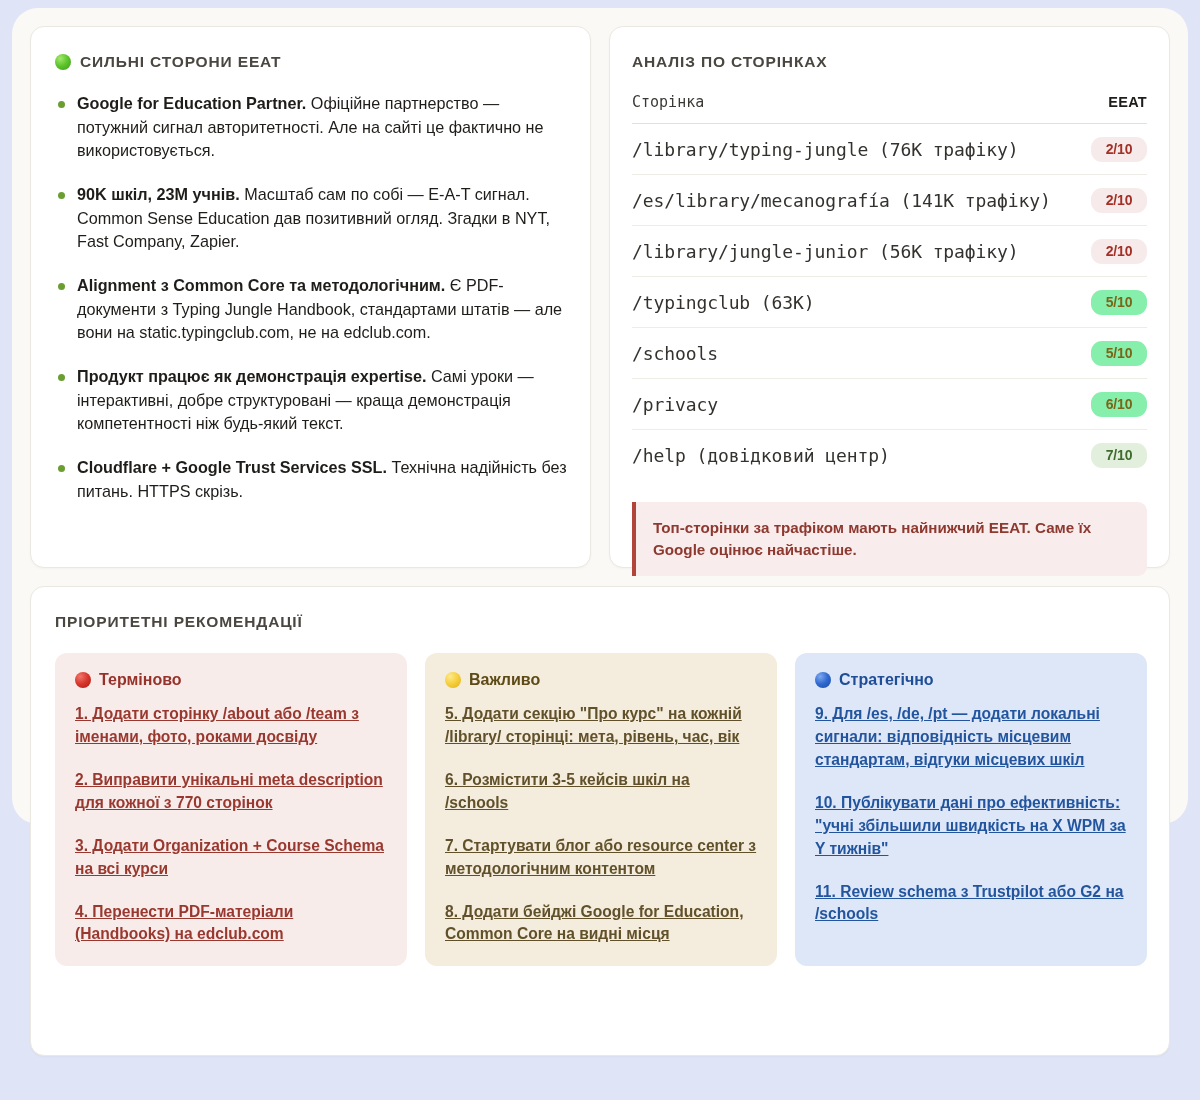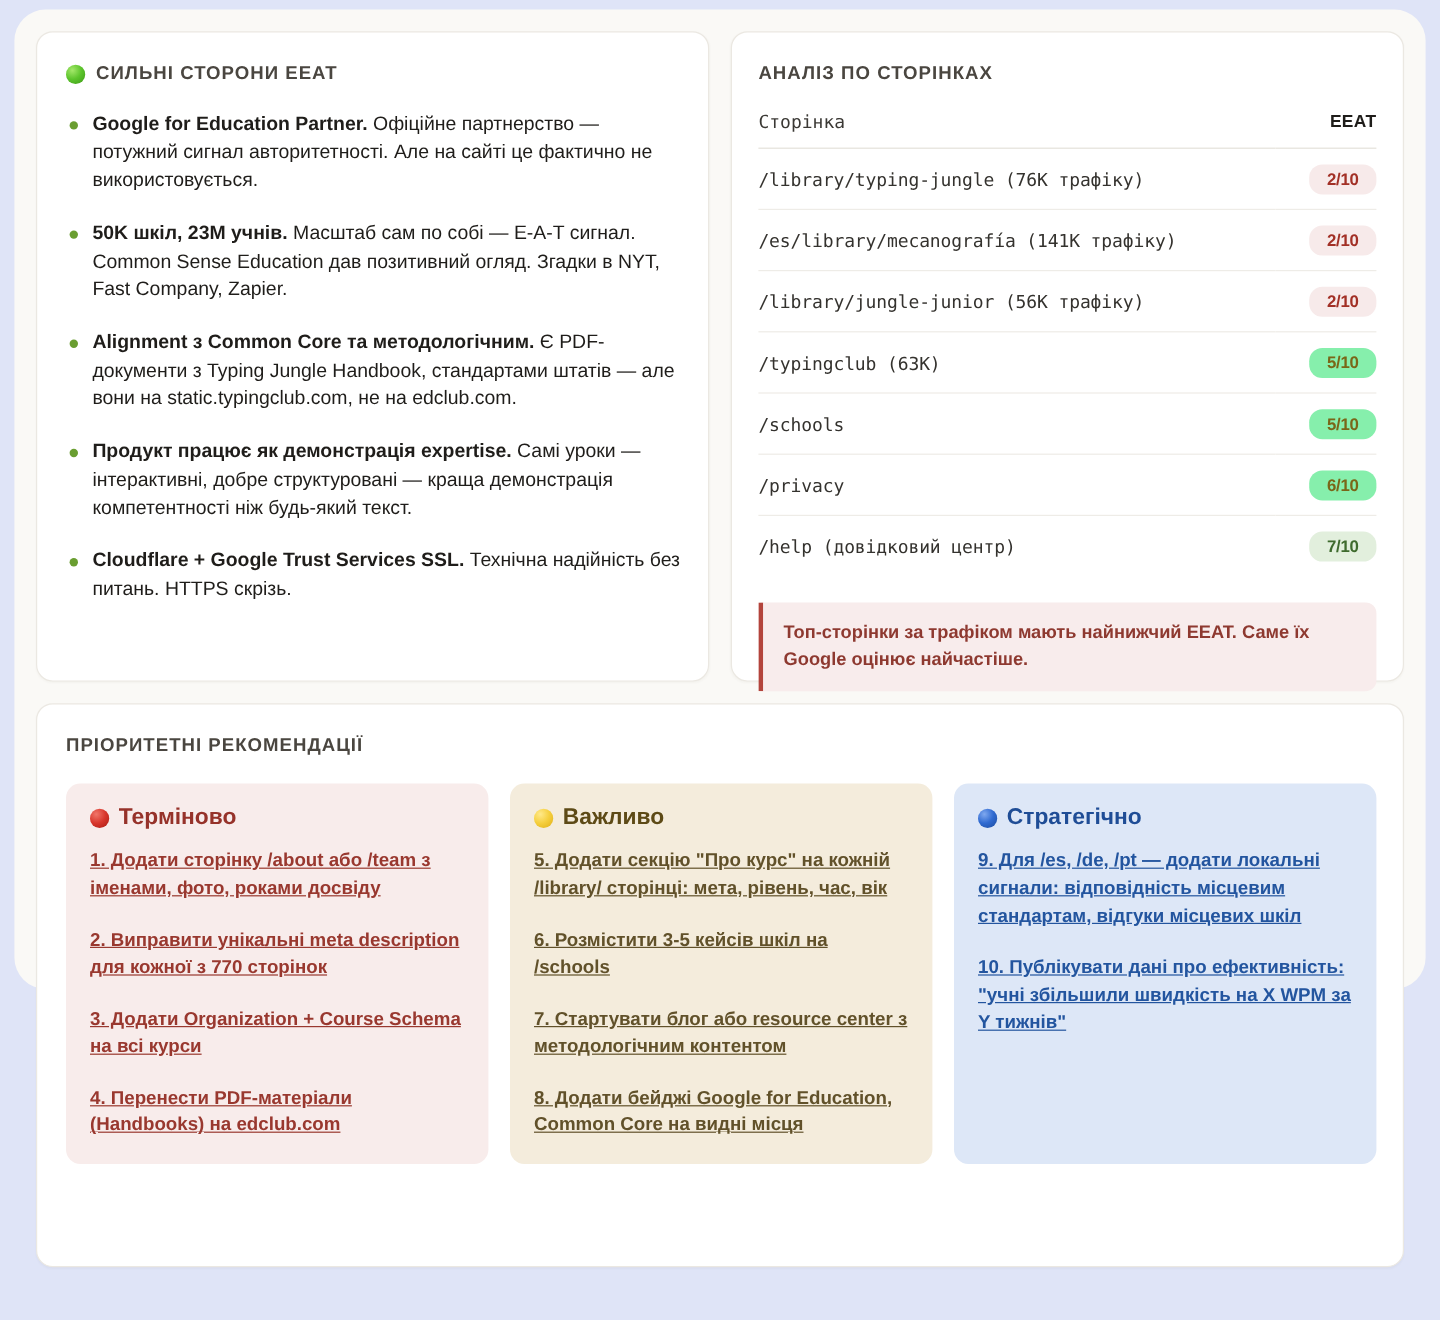--- a/index.html
+++ b/index.html
@@ -129,21 +129,21 @@
     letter-spacing: 0.02em;
   }
   .tbl td {
     padding: 13px 0 12px 0;
     border-bottom: 1px solid #eeece7;
     vertical-align: middle;
   }
   .tbl tr:last-child td { border-bottom: none; }
   .td-page {
     font-family: "DejaVu Sans Mono", monospace;
-    font-size: 15px;
+    font-size: 18px;
     color: #34322e;
     letter-spacing: -0.1px;
   }
   .td-score { text-align: right; width: 84px; }
 
   .badge {
     display: inline-block;
     min-width: 56px;
     text-align: center;
     padding: 4px 11px 5px;
@@ -190,21 +190,21 @@
     padding: 18px 20px 20px 20px;
   }
   .rec-urgent    { background: #f8eceb; }
   .rec-important { background: #f4ecdc; }
   .rec-strategic { background: #dde7f7; }
 
   .rec-head {
     display: flex;
     align-items: center;
     gap: 8px;
-    font-size: 19px;
+    font-size: 16px;
     font-weight: 700;
     margin-bottom: 14px;
   }
   .rec-urgent .rec-head    { color: #96322a; }
   .rec-important .rec-head { color: #5d4a16; }
   .rec-strategic .rec-head { color: #1f4d96; }
 
   .rec-item {
     font-size: 15.6px;
     line-height: 1.47;
@@ -227,21 +227,21 @@
     <div class="card card-left">
       <div class="sec-head">
         <span class="dot dot-green"></span>
         <span>СИЛЬНІ СТОРОНИ EEAT</span>
       </div>
       <ul class="strength-list">
         <li class="strength-item">
           <b>Google for Education Partner.</b><span> Офіційне партнерство — потужний сигнал авторитетності. Але на сайті це фактично не використовується.</span>
         </li>
         <li class="strength-item">
-          <b>50K шкіл, 23M учнів.</b><span> Масштаб сам по собі — E-A-T сигнал. Common Sense Education дав позитивний огляд. Згадки в NYT, Fast Company, Zapier.</span>
+          <b>90K шкіл, 23M учнів.</b><span> Масштаб сам по собі — E-A-T сигнал. Common Sense Education дав позитивний огляд. Згадки в NYT, Fast Company, Zapier.</span>
         </li>
         <li class="strength-item">
           <b>Alignment з Common Core та методологічним.</b><span> Є PDF-документи з Typing Jungle Handbook, стандартами штатів — але вони на static.typingclub.com, не на edclub.com.</span>
         </li>
         <li class="strength-item">
           <b>Продукт працює як демонстрація expertise.</b><span> Самі уроки — інтерактивні, добре структуровані — краща демонстрація компетентності ніж будь-який текст.</span>
         </li>
         <li class="strength-item">
           <b>Cloudflare + Google Trust Services SSL.</b><span> Технічна надійність без питань. HTTPS скрізь.</span>
         </li>
@@ -321,18 +321,19 @@
         <div class="rec-item">8. Додати бейджі Google for Education, Common Core на видні місця</div>
       </div>
 
       <div class="rec-col rec-strategic">
         <div class="rec-head">
           <span class="dot dot-blue"></span>
           <span>Стратегічно</span>
         </div>
         <div class="rec-item">9. Для /es, /de, /pt — додати локальні сигнали: відповідність місцевим стандартам, відгуки місцевих шкіл</div>
         <div class="rec-item">10. Публікувати дані про ефективність: "учні збільшили швидкість на X WPM за Y тижнів"</div>
+        <div class="rec-item">11. Review schema з Trustpilot або G2 на /schools</div>
       </div>
 
     </div>
   </div>
 
 </div>
 
 </body></html>

